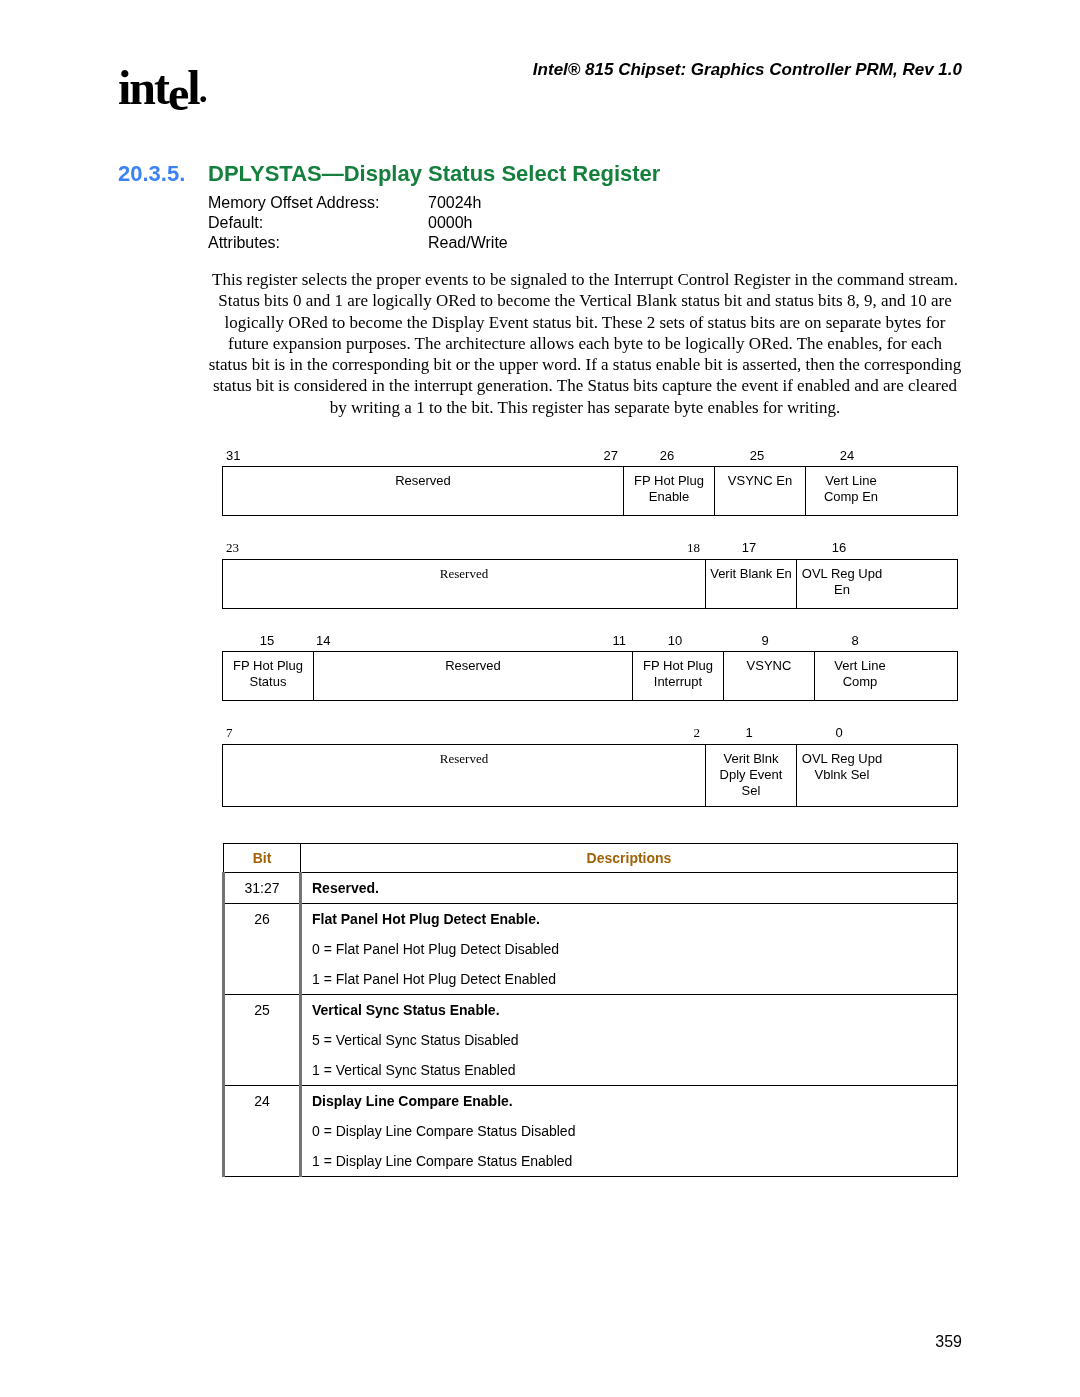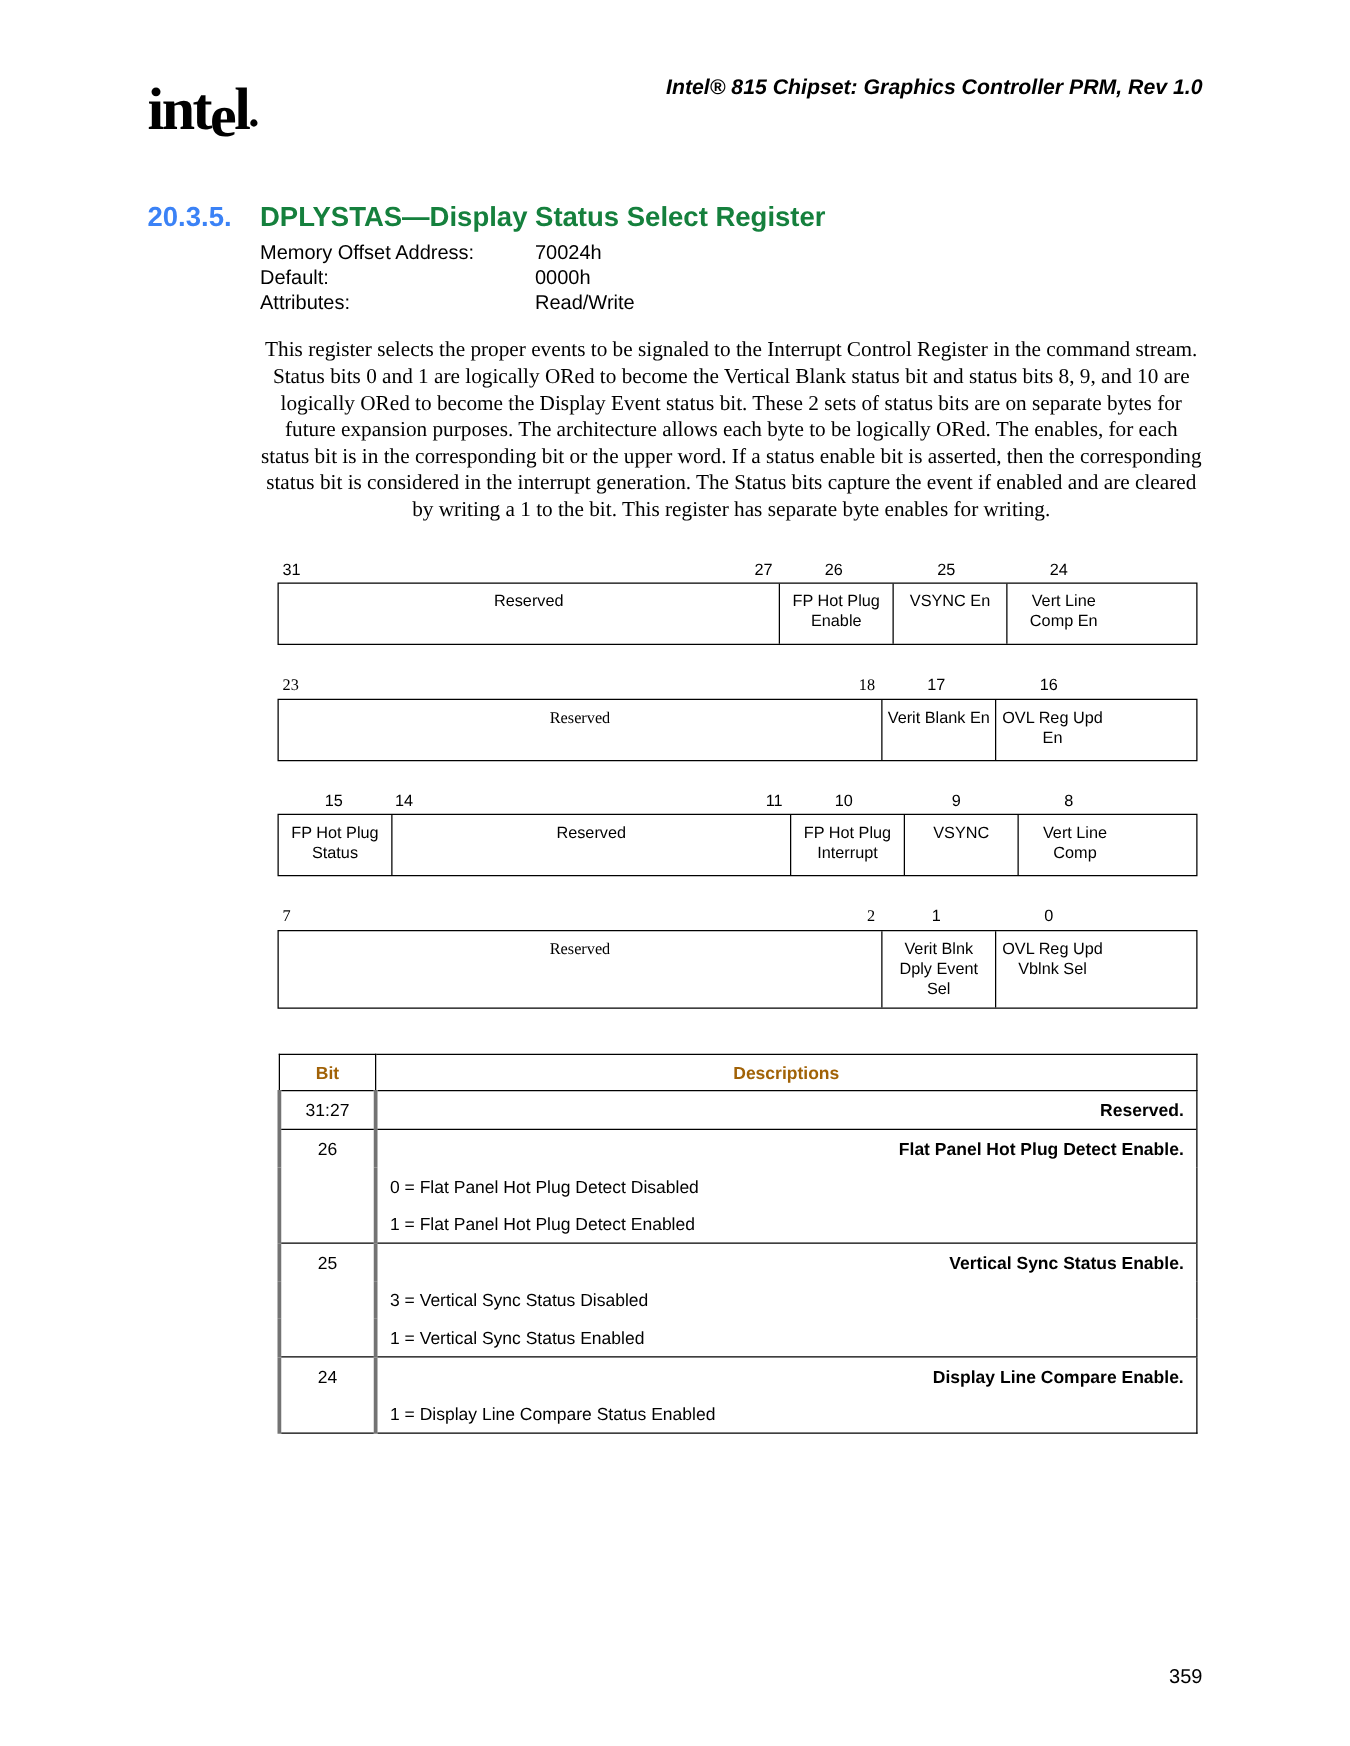--- a/index.html
+++ b/index.html
@@ -113,21 +113,21 @@
     border-left: 3px solid #737373;
     border-right: 1px solid #000;
     padding: 7px 10px;
     vertical-align: top;
   }
   .desc-table td.bit-col {
     text-align: center;
     width: 54px;
     border-right: 1px solid #000;
   }
-  .group-top td { border-top: 1px solid #000; text-align: right; }
+  .group-top td { border-top: 1px solid #000; }
   .desc-table tr.last-row td { border-bottom: 1px solid #000; }
 
   .page-num {
     position: absolute;
     bottom: 46px;
     right: 118px;
     font-size: 16px;
   }
 
   
@@ -262,30 +262,34 @@
         <tr>
           <td class="bit-col"></td>
           <td>1 = Flat Panel Hot Plug Detect Enabled</td>
         </tr>
         <tr class="group-top">
           <td class="bit-col">25</td>
           <td><b>Vertical Sync Status Enable.</b></td>
         </tr>
         <tr>
           <td class="bit-col"></td>
-          <td>3 = Vertical Sync Status Disabled</td>
+          <td>5 = Vertical Sync Status Disabled</td>
         </tr>
         <tr>
           <td class="bit-col"></td>
           <td>1 = Vertical Sync Status Enabled</td>
         </tr>
         <tr class="group-top">
           <td class="bit-col">24</td>
           <td><b>Display Line Compare Enable.</b></td>
         </tr>
+        <tr>
+          <td class="bit-col"></td>
+          <td>0 = Display Line Compare Status Disabled</td>
+        </tr>
         <tr class="last-row">
           <td class="bit-col"></td>
           <td>1 = Display Line Compare Status Enabled</td>
         </tr>
       </tbody>
   </table>
 
   <div class="page-num">359</div>
 
 </div>

